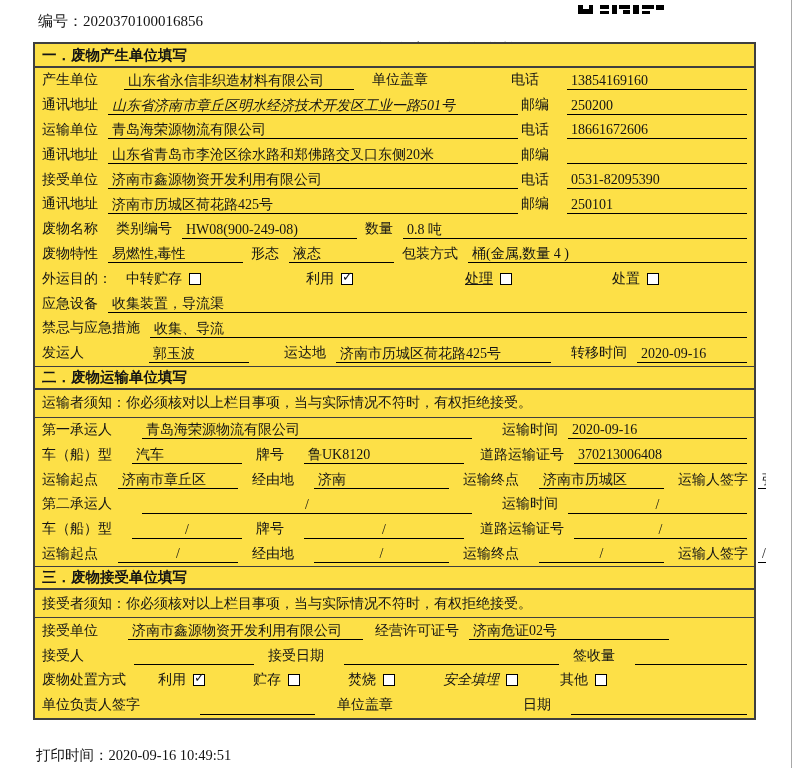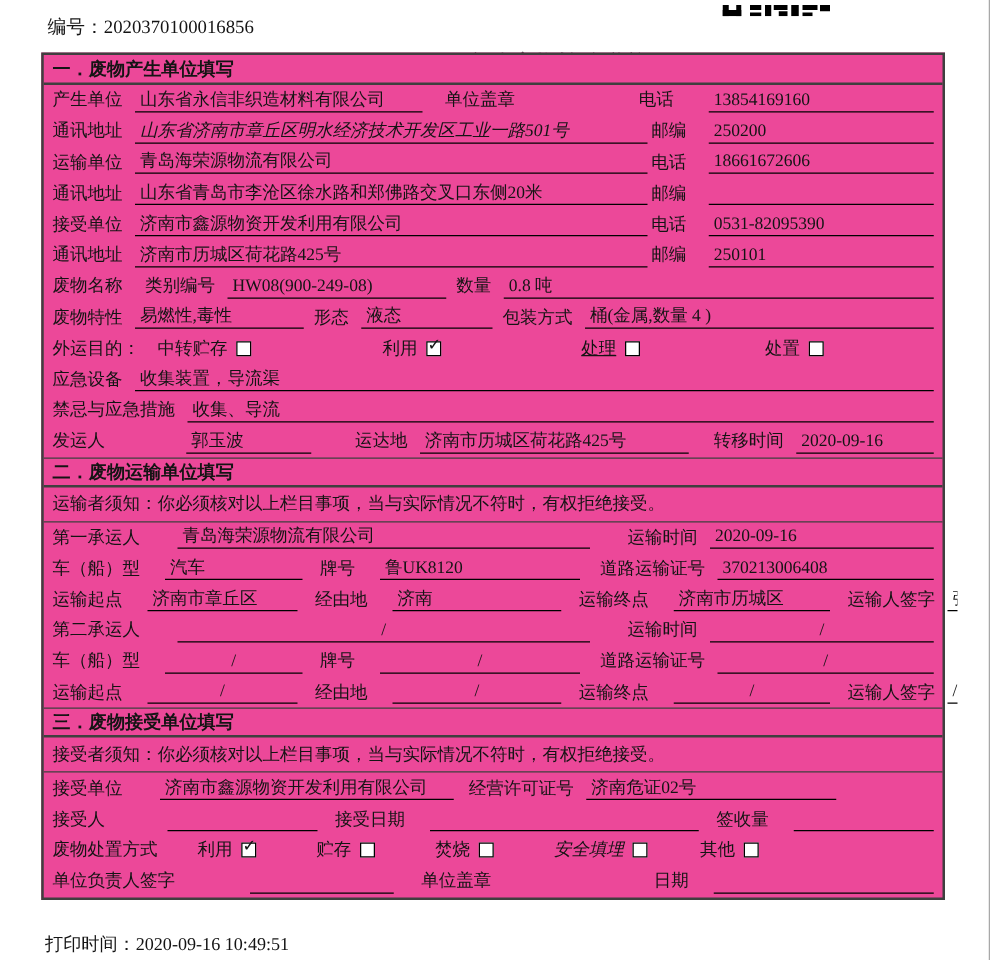--- a/index.html
+++ b/index.html
@@ -6,21 +6,21 @@
   body{
     width:796px;height:768px;position:relative;background:#ffffff;
     font-family:"Liberation Serif","DejaVu Serif",serif;color:#141414;overflow:hidden;
   }
   .serial{position:absolute;left:38px;top:12px;font-size:15px;white-space:nowrap;}
   .doc-title{position:absolute;left:96px;right:0;top:3px;text-align:center;
     font-size:17px;font-weight:700;letter-spacing:1px;margin-top:36px;}
   .qr{position:absolute;left:578px;top:0;}
   .vline{position:absolute;left:791px;top:0;width:1px;height:768px;background:#a8a8a8;}
   .form{position:absolute;left:33px;top:42px;width:723px;box-sizing:border-box;
-    border:2px solid #3f3f3f;background:#ec4899;}
+    border:2px solid #3f3f3f;background:#fde047;}
   .row{box-sizing:border-box;display:flex;align-items:center;padding:0 7px;
     font-size:14px;height:24.8px;white-space:nowrap;}
   .row.sec{height:24px;font-weight:700;font-size:14.5px;
     border-bottom:2px solid #3f3f3f;}
   .row.sec + .row{}
   .row.sec:not(:first-child){border-top:1px solid #3f3f3f;}
   .row.note{height:28px;border-bottom:1px solid #3f3f3f;}
   .lb{margin-right:10px;}
   .val{border-bottom:1px solid #000;padding:0 4px;height:19px;line-height:19px;
     box-sizing:border-box;overflow:hidden;}
@@ -55,21 +55,21 @@
       <rect x="64" y="6" width="8" height="3"></rect>
       <rect x="78" y="0" width="8" height="5"></rect>
     </g>
   </svg>
 </span>
 
 <div class="form">
     <div class="row sec">一．废物产生单位填写</div>
     <div class="row fields">
       <span class="lb">产生单位</span>
-      <span class="val" style="width: 230px; flex: 0 0 auto;">山东省永信非织造材料有限公司</span>
+      <span class="val" style="width: 230px; flex: 0 0 auto; margin-left: 16px;">山东省永信非织造材料有限公司</span>
       <span class="lb" style="margin-left: 18px;">单位盖章</span>
       <span class="lb" style="margin-left: auto;">电话</span>
       <span class="val" style="margin-left: 18px; width: 180px; flex: 0 0 auto;">13854169160</span>
     </div>
     <div class="row fields">
       <span class="lb">通讯地址</span>
       <span class="val" style="width: 410px; flex: 0 0 auto; font-style: italic;">山东省济南市章丘区明水经济技术开发区工业一路501号</span>
       <span class="lb" style="margin-left: auto;">邮编</span>
       <span class="val" style="margin-left: 8px; width: 180px; flex: 0 0 auto;">250200</span>
     </div>

